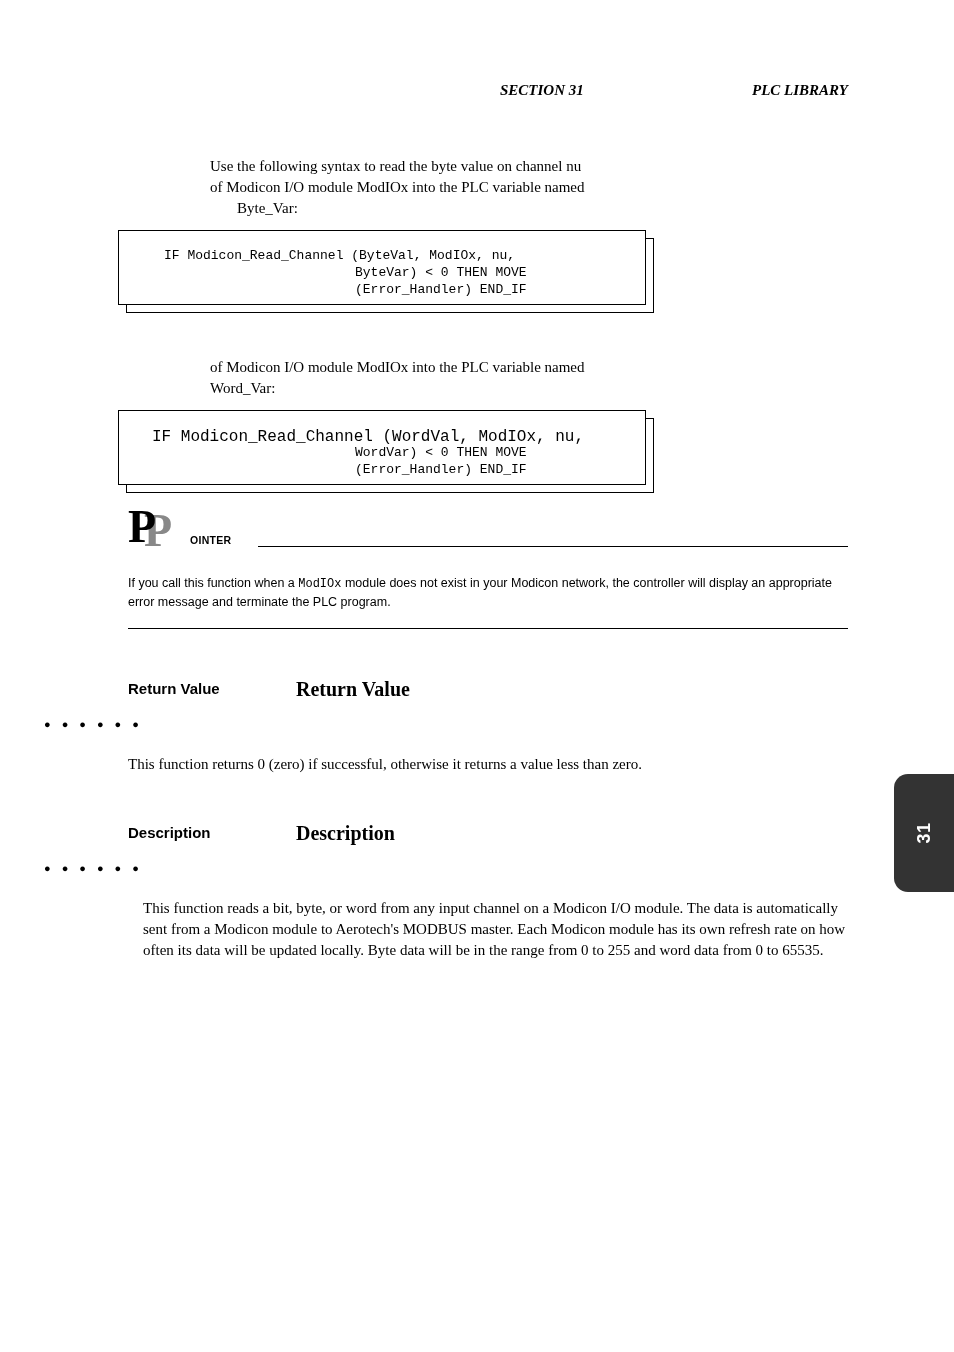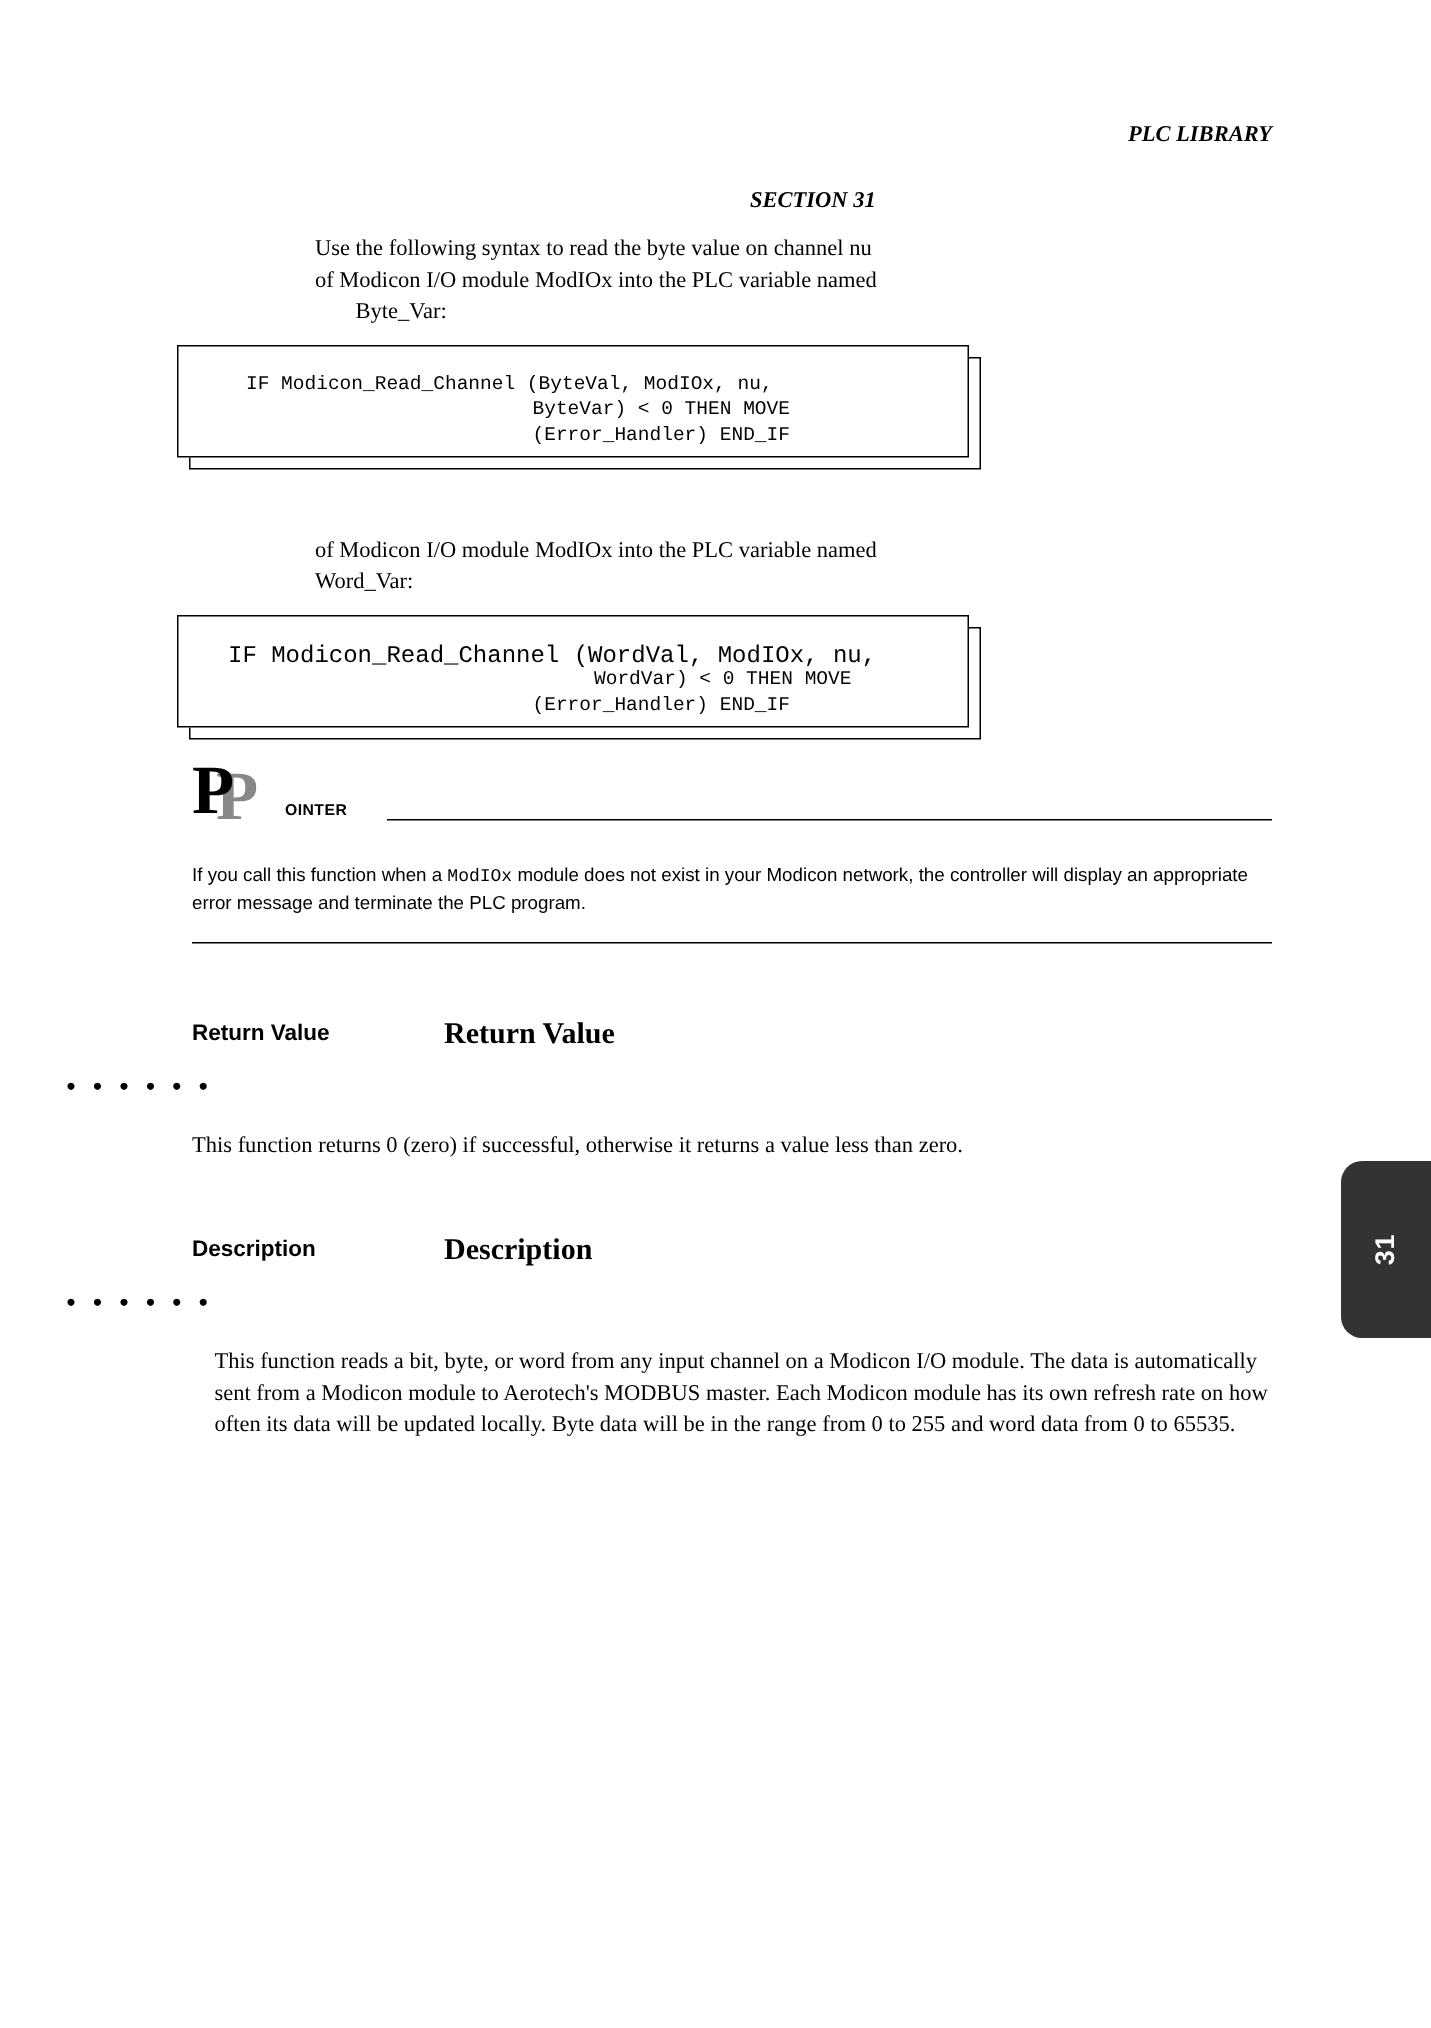--- a/index.html
+++ b/index.html
@@ -1,20 +1,20 @@
 <!DOCTYPE html>
 <html><head>
 <meta charset="utf-8">
 <style>
   * { margin: 0; padding: 0; box-sizing: border-box; }
   html, body { width: 954px; height: 1352px; background: #fff; font-family: "Times New Roman", serif; color: #000; }
   .page { position: relative; width: 954px; height: 1352px; }
 
   
-  .hdr-section { position: absolute; top: 82px; left: 500px; font-size: 15px; font-style: italic; font-weight: 600; margin-top: 44px; }
+  .hdr-section { position: absolute; top: 82px; left: 500px; font-size: 15px; font-style: italic; font-weight: 600; }
   .hdr-right { position: absolute; top: 82px; right: 106px; font-size: 15px; font-style: italic; font-weight: 600; }
 
   
   .top-line1 { position: absolute; top: 158px; left: 210px; font-size: 15px; }
   .top-line2 { position: absolute; top: 179px; left: 210px; font-size: 15px; }
   .top-line3 { position: absolute; top: 200px; left: 210px; font-size: 15px; margin-left: 27px; }
 
   
   .codebox1-outer { position: absolute; top: 230px; left: 118px; width: 528px; height: 75px; border: 1px solid #000; background: #fff; z-index: 2; }
   .codebox1-shadow { position: absolute; top: 238px; left: 126px; width: 528px; height: 75px; border: 1px solid #000; background: #fff; z-index: 1; }
@@ -24,21 +24,21 @@
 
   
   .mid-line1 { position: absolute; top: 338px; left: 210px; font-size: 15px; }
   .mid-line2 { position: absolute; top: 359px; left: 210px; font-size: 15px; }
   .mid-line3 { position: absolute; top: 380px; left: 210px; font-size: 15px; }
 
   
   .codebox2-outer { position: absolute; top: 410px; left: 118px; width: 528px; height: 75px; border: 1px solid #000; background: #fff; z-index: 2; }
   .codebox2-shadow { position: absolute; top: 418px; left: 126px; width: 528px; height: 75px; border: 1px solid #000; background: #fff; z-index: 1; }
   .codebox2-line1 { position: absolute; top: 428px; left: 152px; font-family: Liberation Mono, monospace; font-size: 16px; z-index: 3; }
-  .codebox2-line2 { position: absolute; top: 445px; left: 355px; font-family: "Courier New", monospace; font-size: 13px; z-index: 3; margin-left: 41px; }
+  .codebox2-line2 { position: absolute; top: 445px; left: 355px; font-family: "Courier New", monospace; font-size: 13px; z-index: 3; }
   .codebox2-line3 { position: absolute; top: 462px; left: 355px; font-family: "Courier New", monospace; font-size: 13px; z-index: 3; }
 
   
   .p-back  { position: absolute; top: 504px; left: 144px; font-family: "Times New Roman", serif; font-weight: 900; font-size: 46px; color: #888; z-index: 1; }
   .p-front { position: absolute; top: 500px; left: 128px; font-family: "Times New Roman", serif; font-weight: 900; font-size: 46px; color: #000; z-index: 2; }
   .pointer-label { position: absolute; top: 534px; left: 190px; font-family: Arial, Helvetica, sans-serif; font-size: 10.5px; font-weight: 700; letter-spacing: 0.3px; }
 
   
   .hr-top { position: absolute; top: 546px; left: 258px; width: 590px; height: 0; border-top: 1px solid #000; }
 

